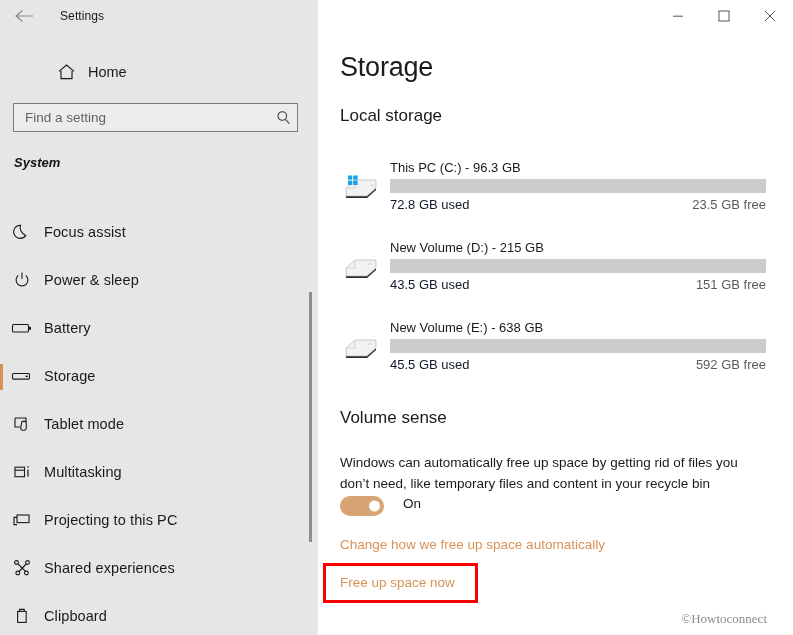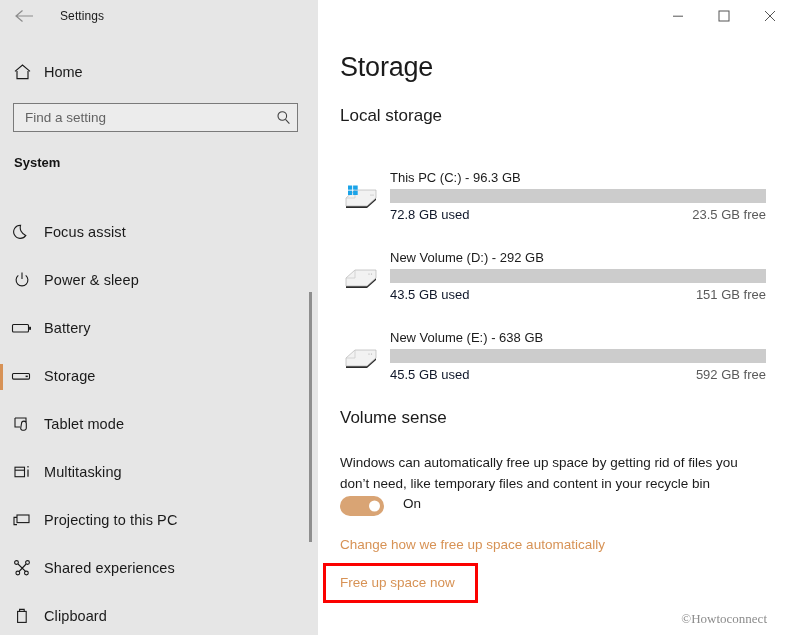--- a/index.html
+++ b/index.html
@@ -51,20 +51,21 @@
     letter-spacing: .1px;
   }
 
   .home-row {
     position: absolute;
     left: 0; top: 56px;
     width: 300px;
     height: 32px;
     display: flex;
     align-items: center;
+    padding-left: 44px;
   }
   .home-icon {
     width: 44px;
     display: flex; align-items: center; justify-content: center;
     flex: 0 0 44px;
   }
   .home-label {
     font-size: 14.5px;
     color: #1a1a1a;
   }
@@ -96,20 +97,21 @@
     width: 28px; height: 100%;
     display: flex; align-items: center; justify-content: center;
   }
 
   .section-title {
     position: absolute;
     left: 14px; top: 155px;
     font-size: 13px;
     font-weight: bold;
     color: #141414;
+    font-style: italic;
   }
 
   .nav-list {
     position: absolute;
     left: 0; top: 208px;
     width: 300px;
   }
   .nav-item {
     position: relative;
     height: 48px;
@@ -184,21 +186,21 @@
     left: 22px;
     font-size: 17px;
     color: #1b1b1b;
     font-weight: normal;
   }
   #localStorageHead { top: 106px; }
   #storageSenseHead { top: 408px; }
 
   .drives {
     position: absolute;
-    left: 22px; top: 170px;
+    left: 22px; top: 160px;
     width: 446px;
   }
   .drive {
     position: relative;
     height: 80px;
   }
   .drive-ico {
     position: absolute;
     left: 0; top: 8px;
     width: 44px; height: 36px;
@@ -502,21 +504,21 @@
       <div class="drive">
         <span class="drive-ico">
           <svg width="44" height="36" viewBox="0 0 44 36">
             <path d="M6 22 L15 14 L36 14 L36 22 L27 30 L6 30 Z" fill="#2b2b2b"></path>
             <path d="M6 20 L15 12 L36 12 L36 20 L27 28 L6 28 Z" fill="#f2f2f2" stroke="#b4b4b4" stroke-width="0.7"></path>
             <path d="M15 12 L15 20 L6 20" fill="none" stroke="#c8c8c8" stroke-width="0.7"></path>
             <circle cx="29" cy="16" r="0.6" fill="#aaa"></circle>
             <circle cx="31.5" cy="16" r="0.6" fill="#aaa"></circle>
           </svg>
         </span>
-        <span class="drive-name">New Volume (D:) - 292 GB</span>
+        <span class="drive-name">New Volume (D:) - 215 GB</span>
         <span class="bar">
           <span class="bar-fill" style="width: 22%;"></span>
         </span>
         <span class="used">43.5 GB used</span>
         <span class="free">151 GB free</span>
       </div>
 
       <div class="drive">
         <span class="drive-ico">
           <svg width="44" height="36" viewBox="0 0 44 36">

